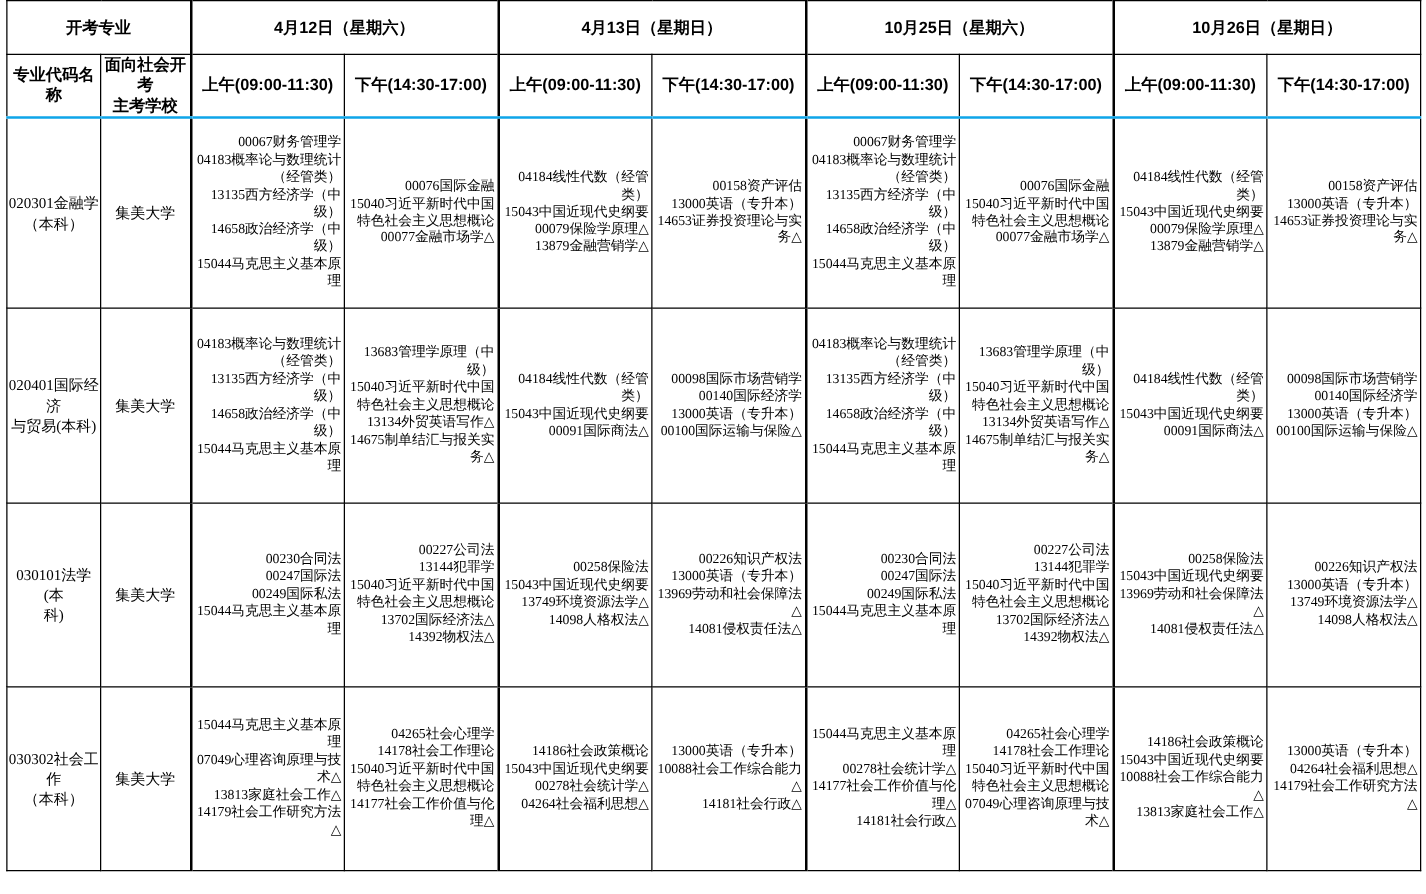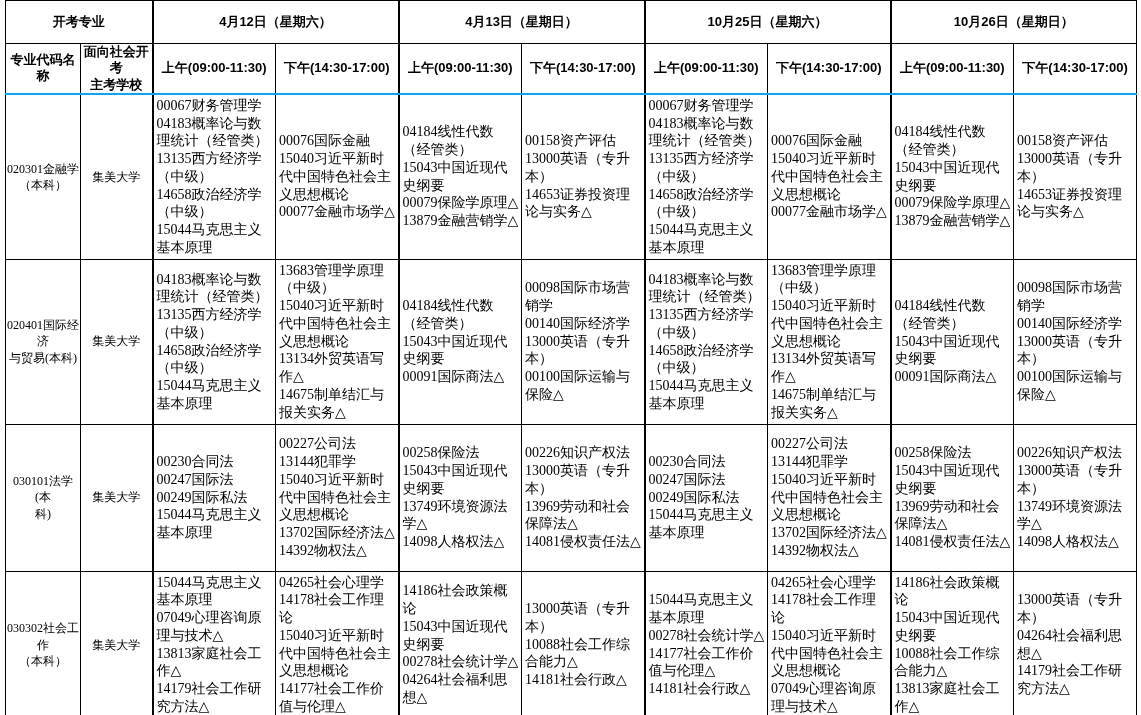--- a/index.html
+++ b/index.html
@@ -48,22 +48,22 @@
     white-space: pre-line;
     line-height: 1.25;
   }
   td.codecell, td.schoolcell {
     text-align: center;
     font-size: 12px;
     white-space: pre-line;
     line-height: 1.35;
   }
   td.course {
-    font-size: 14px;
-    text-align: left;
+    font-size: 11px;
+    text-align: right;
     padding: 2px 2px 2px 3px;
     white-space: pre-line;
     line-height: 1.27;
     word-break: break-all;
   }
 </style>
 </head>
 <body>
 
 <div class="page">

